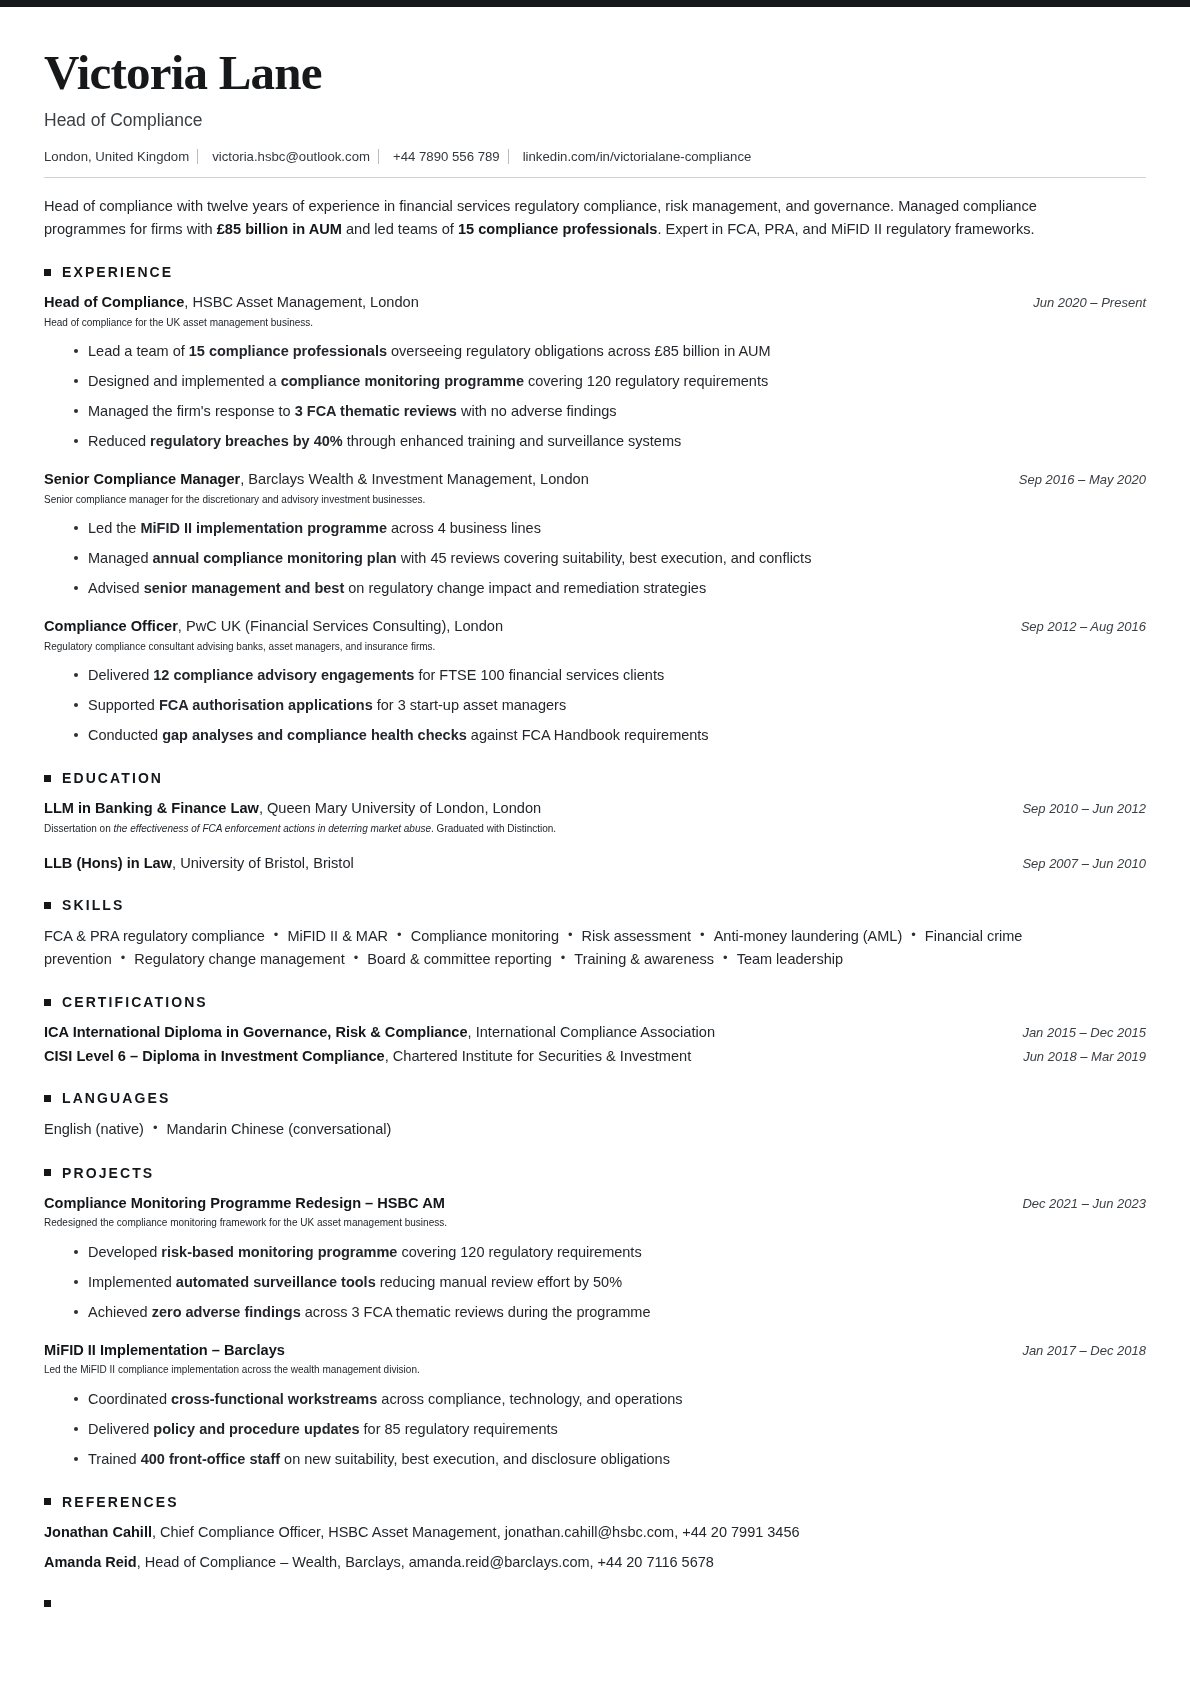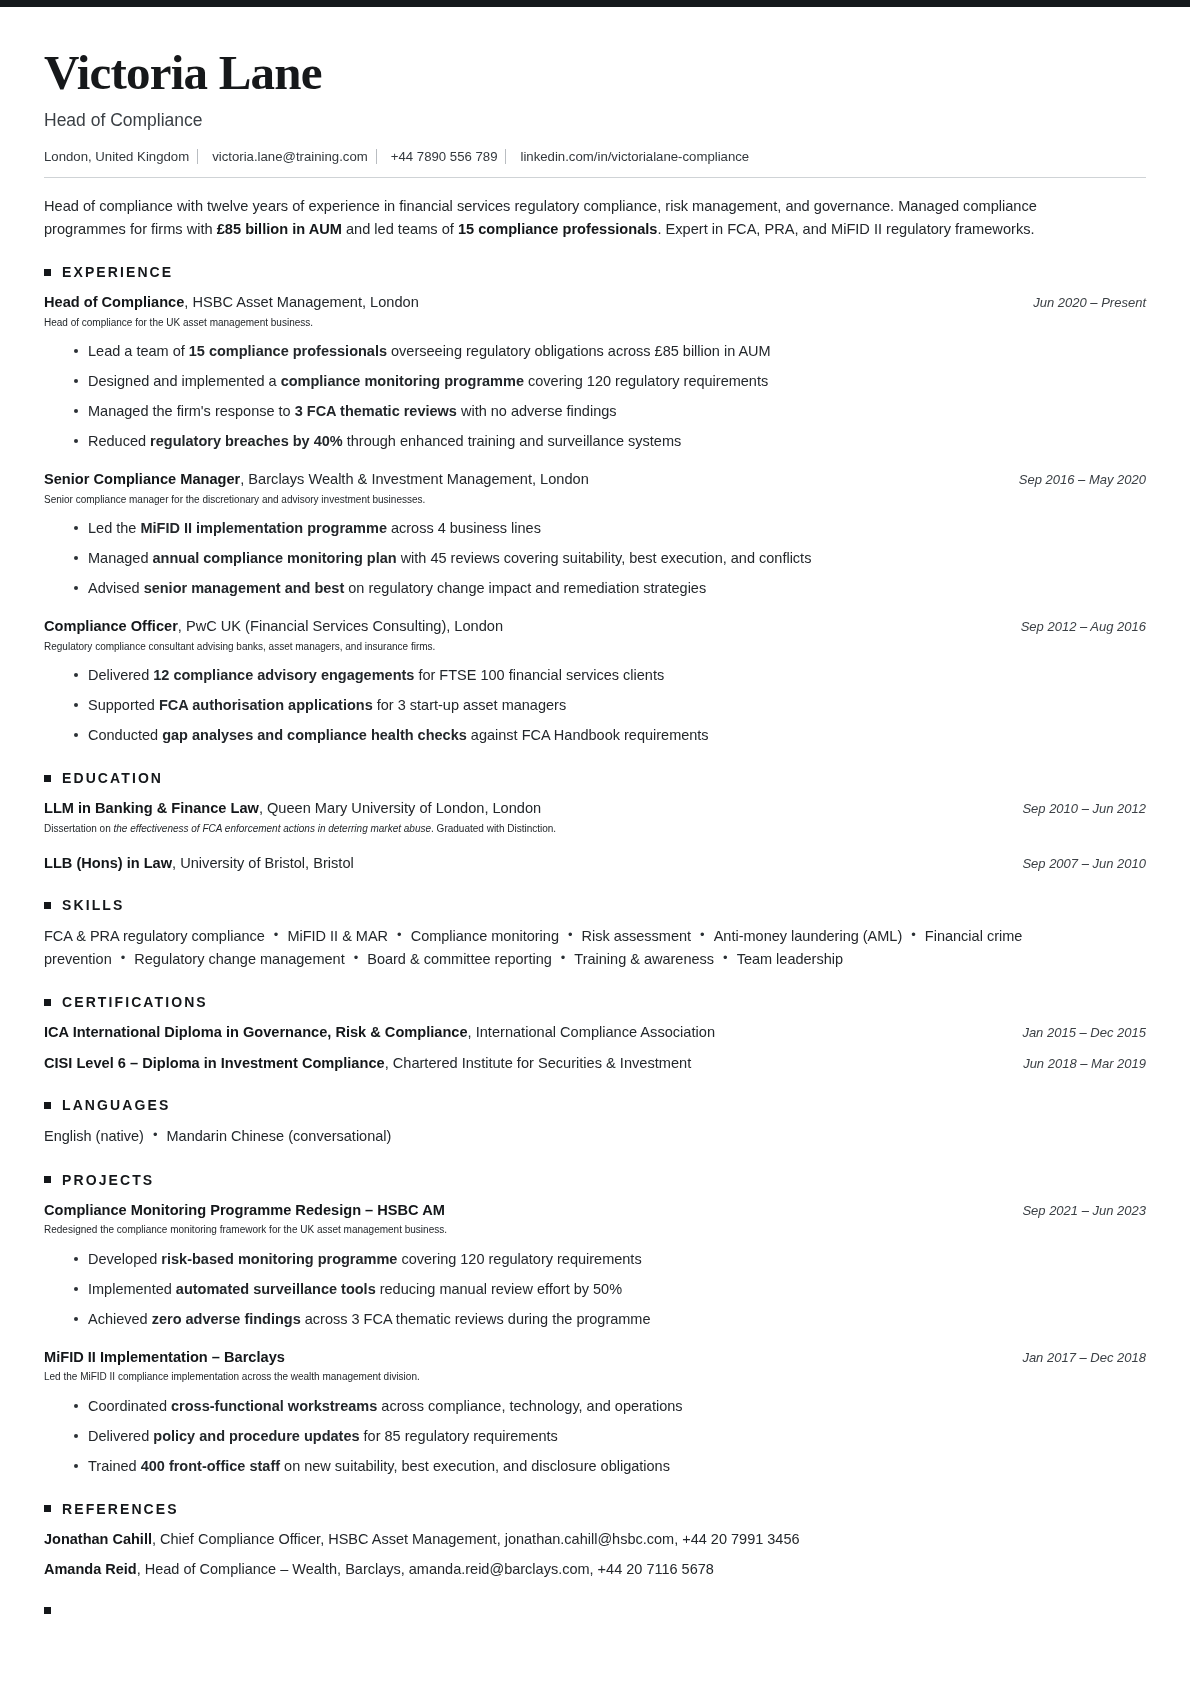--- a/index.html
+++ b/index.html
@@ -141,21 +141,21 @@
     max-width: 1030px;
   }
   .inline-list .dot {
     display: inline-block;
     margin: 0 9px;
     color: #2b3035;
     font-size: 13px;
     vertical-align: 2px;
   }
   
-  .row-compact { margin-bottom: 10px; }
+  .row-compact { margin-bottom: 3px; }
   .row-compact:last-child { margin-bottom: 0; }
   .ref-line {
     font-size: 14.5px;
     line-height: 1.5;
     color: #23272b;
     margin-bottom: 9px;
   }
   .ref-line:last-child { margin-bottom: 0; }
   .trailing-sq { margin-top: 26px; }
 </style>
@@ -165,21 +165,21 @@
 <div class="topbar"></div>
 
 <div class="page">
 
   <div>
     <div class="name">Victoria Lane</div>
     <div class="headline">Head of Compliance</div>
     <div class="contact">
       <span class="citem">London, United Kingdom</span>
       <span class="sep"></span>
-      <span class="citem">victoria.lane@training.com</span>
+      <span class="citem">victoria.hsbc@outlook.com</span>
       <span class="sep"></span>
       <span class="citem">+44 7890 556 789</span>
       <span class="sep"></span>
       <span class="citem">linkedin.com/in/victorialane-compliance</span>
     </div>
     <hr class="rule">
   </div>
 
   <div class="summary">
     <span>Head of compliance with twelve years of experience in financial services regulatory compliance, risk management, and governance. Managed compliance programmes for firms with </span><b>£85 billion in AUM</b><span> and led teams of </span><b>15 compliance professionals</b><span>. Expert in FCA, PRA, and MiFID II regulatory frameworks.</span>
@@ -295,21 +295,21 @@
 
   <div class="section">
     <div class="sec-head">
       <span class="sq"></span>
       <span>PROJECTS</span>
     </div>
 
     <div class="entry">
       <div class="entry-top">
         <div class="entry-title"><span class="bold">Compliance Monitoring Programme Redesign – HSBC AM</span></div>
-        <div class="entry-date">Sep 2021 – Jun 2023</div>
+        <div class="entry-date">Dec 2021 – Jun 2023</div>
       </div>
       <div class="entry-sub">Redesigned the compliance monitoring framework for the UK asset management business.</div>
       <ul class="bullets">
         <li><span>Developed </span><b>risk-based monitoring programme</b><span> covering 120 regulatory requirements</span></li>
         <li><span>Implemented </span><b>automated surveillance tools</b><span> reducing manual review effort by 50%</span></li>
         <li><span>Achieved </span><b>zero adverse findings</b><span> across 3 FCA thematic reviews during the programme</span></li>
       </ul>
     </div>
 
     <div class="entry">

